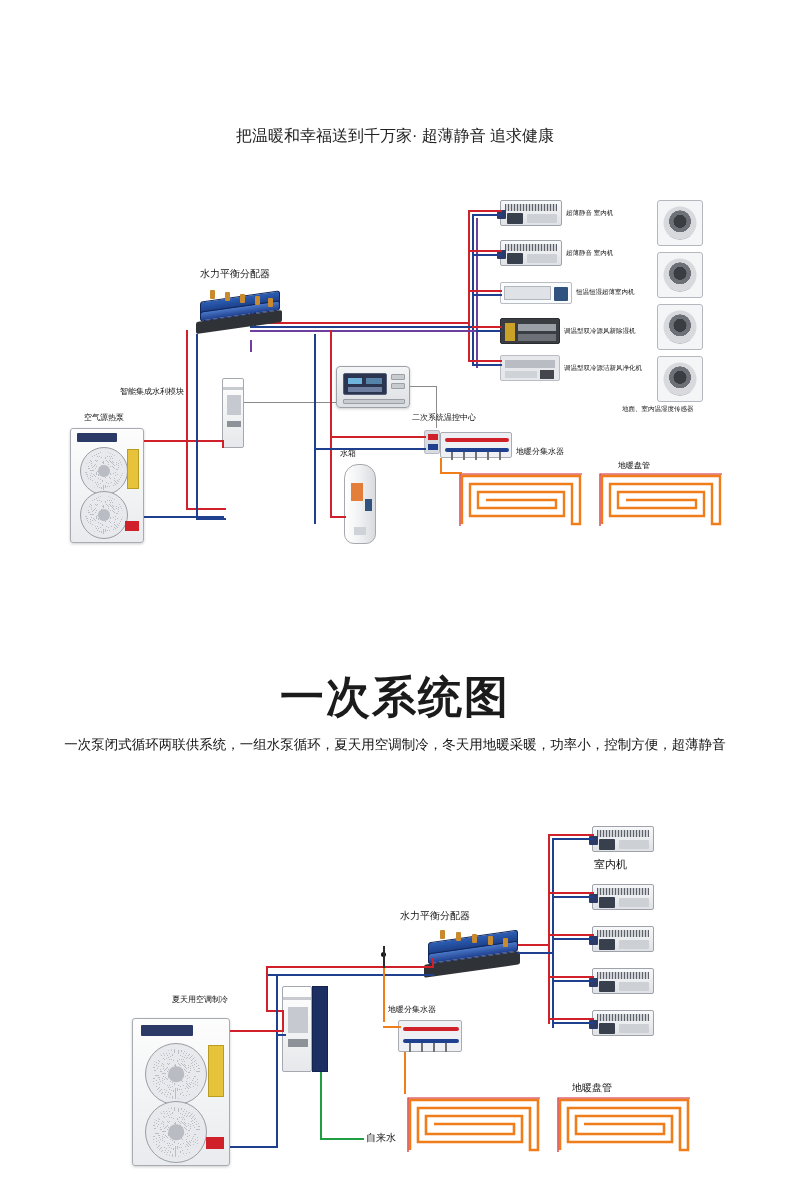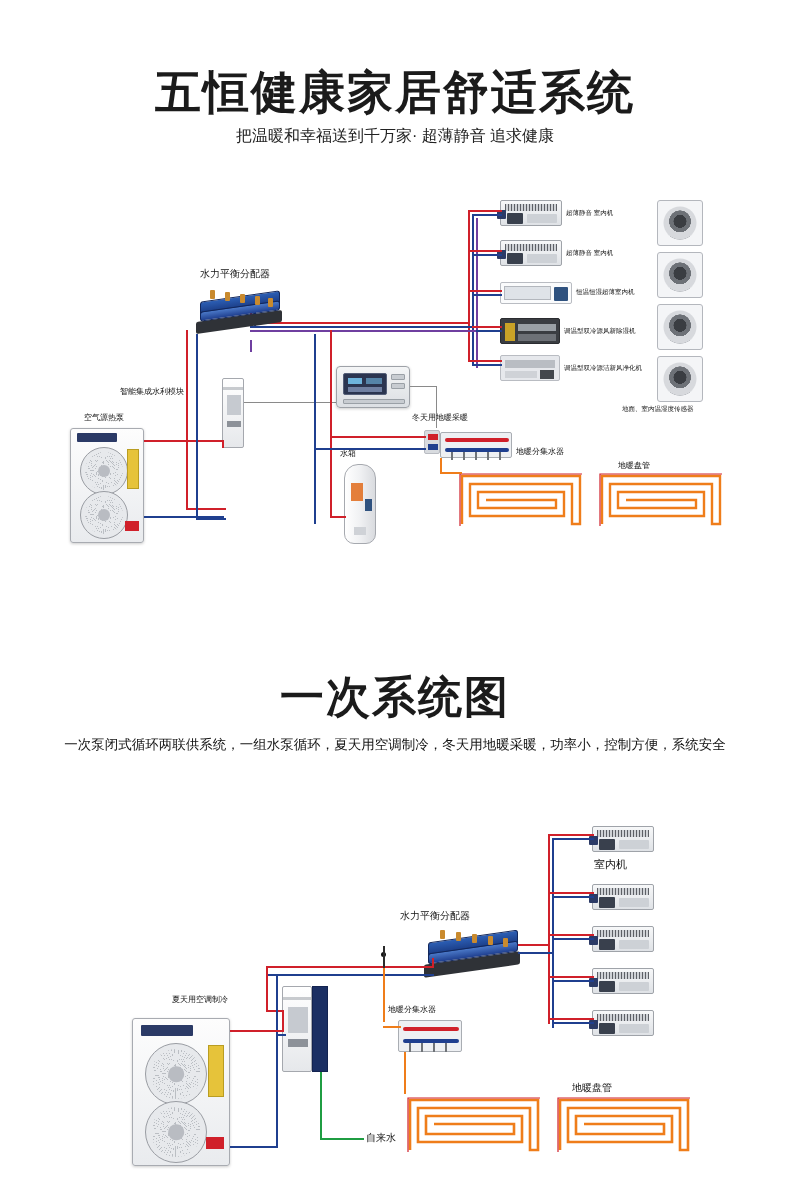--- a/index.html
+++ b/index.html
@@ -217,21 +217,20 @@
     width: 5px; height: 5px;
     border-radius: 50%;
     background: #111;
   }
 </style>
 </head>
 <body>
 
 <div class="page">
 
-  <div class="title-main" id="title1">五恒健康家居舒适系统</div>
   <div class="subtitle" id="sub1">把温暖和幸福送到千万家· 超薄静音 追求健康</div>
 
   <div>
 
     <div class="diffuser" style="left:657px; top:200px; width:46px; height:46px;">
       <div class="ring" style="width:33px;height:33px;"></div>
     </div>
     <div class="diffuser" style="left:657px; top:252px; width:46px; height:46px;">
       <div class="ring" style="width:33px;height:33px;"></div>
     </div>
@@ -352,21 +351,21 @@
         <div style="position:absolute;left:22px;top:4px;width:16px;height:6px;background:#7fd4ff;opacity:.5;"></div>
         <div style="position:absolute;left:4px;top:13px;width:34px;height:5px;background:#9fb3d9;opacity:.6;"></div>
       </div>
       <div class="btn" style="left:54px; top:7px; width:14px; height:6px;"></div>
       <div class="btn" style="left:54px; top:16px; width:14px; height:6px;"></div>
       <div class="btn" style="left:6px; top:32px; width:62px; height:5px;"></div>
     </div>
     <div class="pipe gray" style="left:410px; top:386px; width:26px; height:1px;"></div>
     <div class="pipe gray" style="left:436px; top:386px; width:1px; height:42px;"></div>
 
-    <div class="lbl sm" style="left:412px; top:414px;">冬天用地暖采暖</div>
+    <div class="lbl sm" style="left:412px; top:414px;">二次系统温控中心</div>
 
     <div class="lbl sm" style="left:340px; top:450px;">水箱</div>
     <div class="tank" style="left:344px; top:464px; width:32px; height:80px;">
       <div style="position:absolute;left:6px;top:18px;width:12px;height:18px;background:#e06a1a;opacity:.85;"></div>
       <div style="position:absolute;right:3px;top:34px;width:7px;height:12px;background:#2f527f;"></div>
       <div style="position:absolute;left:9px;bottom:8px;width:12px;height:8px;background:#cfd2d7;"></div>
     </div>
 
     <div class="pipe red" style="left:330px; top:330px; width:2px; height:188px;"></div>
     <div class="pipe red" style="left:330px; top:516px; width:16px; height:2px;"></div>
@@ -401,21 +400,21 @@
         <path d="M144 58 L144 6 L266 6"></path>
       </g>
     </svg>
     <div class="pipe orange" style="left:440px; top:458px; width:2px; height:16px;"></div>
     <div class="pipe orange" style="left:440px; top:472px; width:22px; height:2px;"></div>
 
     <div class="pipe purple" style="left:250px; top:340px; width:2px; height:12px;"></div>
   </div>
 
   <div class="title-main" id="title2">一次系统图</div>
-  <div class="subtitle" id="sub2">一次泵闭式循环两联供系统，一组水泵循环，夏天用空调制冷，冬天用地暖采暖，功率小，控制方便，系统安全</div>
+  <div class="subtitle" id="sub2">一次泵闭式循环两联供系统，一组水泵循环，夏天用空调制冷，冬天用地暖采暖，功率小，控制方便，超薄静音</div>
 
   <div>
 
     <div class="fcu" style="left:592px; top:826px; width:62px; height:26px;">
       <div class="grille"></div>
       <div style="position:absolute;left:6px;top:12px;width:16px;height:11px;background:#39404d;border-radius:1px;"></div>
       <div style="position:absolute;left:26px;top:13px;width:30px;height:9px;background:#cdd1d6;border-radius:1px;"></div>
       <div class="port" style="left:-4px; top:9px;"></div>
     </div>
     <div class="lbl lg" style="left:594px; top:858px;">室内机</div>

